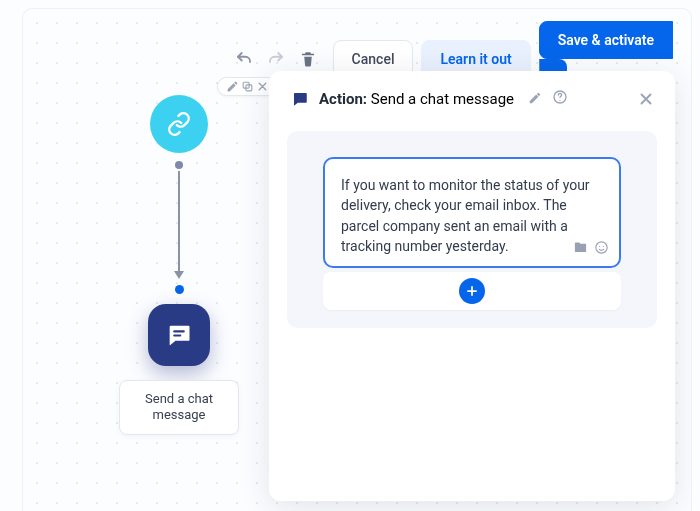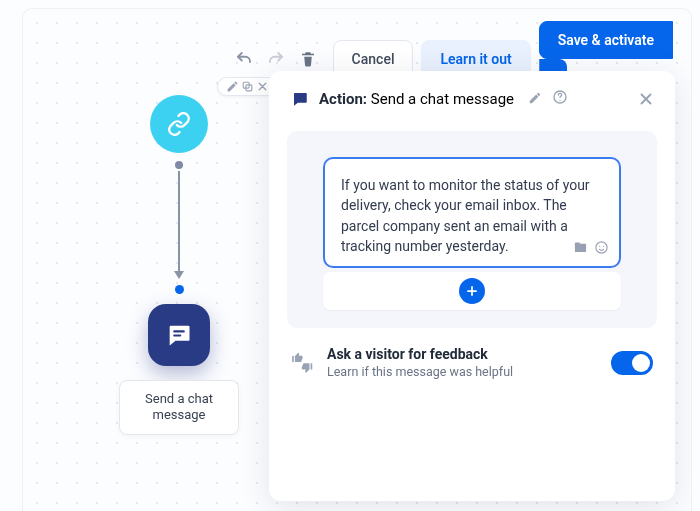--- a/index.html
+++ b/index.html
@@ -267,28 +267,15 @@
       </div>
       <div class="add-bar">
         <div class="add-btn">
           <svg width="14" height="14" viewBox="0 0 24 24" fill="none" stroke="#fff" stroke-width="3" stroke-linecap="round">
               <path d="M12 5v14M5 12h14"></path>
             </svg>
         </div>
       </div>
     </div>
 
-    <div class="feedback">
-      <div class="thumbs">
-        <svg width="22" height="22" viewBox="0 0 24 24" fill="currentColor">
-            <path d="M2 20h3V9H2v11zm19-9.5c0-1-.8-1.8-1.8-1.8h-5l.8-3.6v-.3c0-.4-.2-.8-.4-1L13.2 3 7.6 8.6C7.2 9 7 9.5 7 10v8c0 1 .8 2 2 2h8c.7 0 1.3-.4 1.6-1l2.3-5.4c.1-.2.1-.4.1-.6v-2.5z" transform="translate(0 -1) scale(0.6)"></path>
-            <path d="M22 4h-3v11h3V4zM3 13.5c0 1 .8 1.8 1.8 1.8h5l-.8 3.6v.3c0 .4.2.8.4 1l1.4.8 5.6-5.6c.4-.4.6-.9.6-1.4V6c0-1-.8-2-2-2H7c-.7 0-1.3.4-1.6 1L3.1 10.4c-.1.2-.1.4-.1.6v2.5z" transform="translate(10 10) scale(0.6)"></path>
-          </svg>
-      </div>
-      <div class="fb-text">
-        <div class="fb-title">Ask a visitor for feedback</div>
-        <div class="fb-sub">Learn if this message was helpful</div>
-      </div>
-      <div class="toggle"></div>
-    </div>
   </div>
 
 </div>
 
 </body></html>

